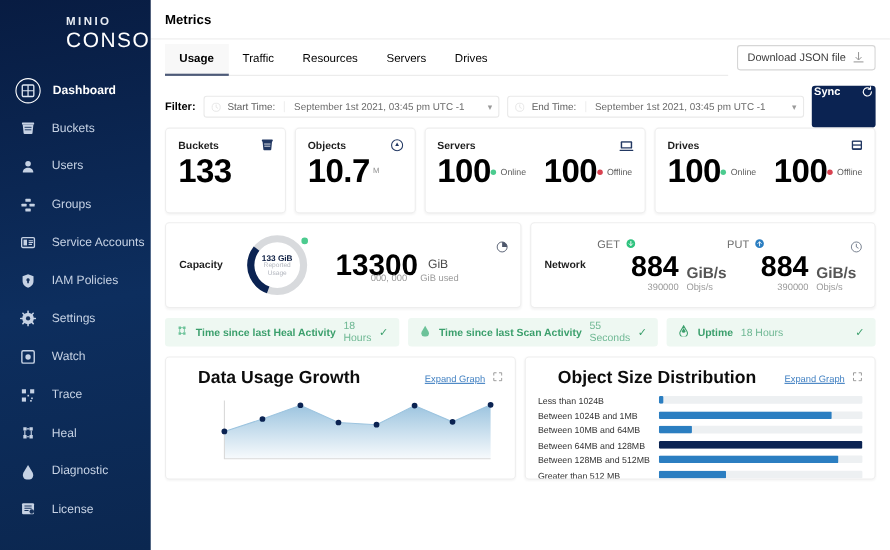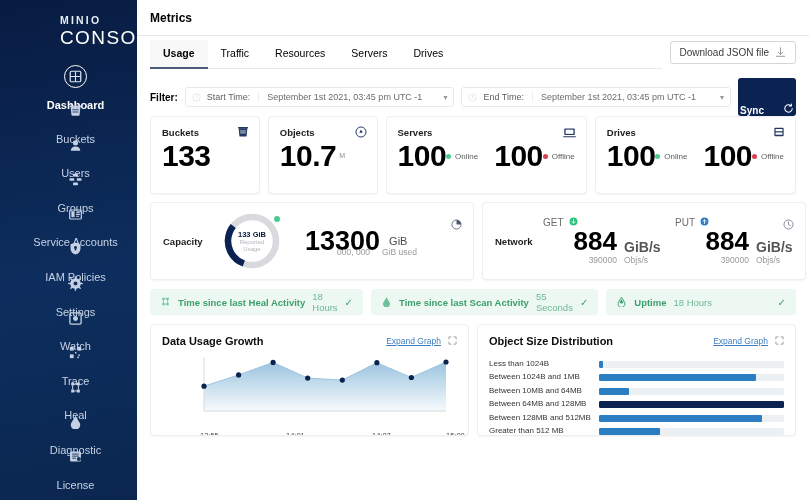--- a/index.html
+++ b/index.html
@@ -22,21 +22,21 @@
     line-height:12px;
   }
   .brand .console{
     font-size:19px; letter-spacing:1.4px; font-weight:400; color:#ffffff;
     line-height:22px; margin-top:1px;
   }
   .navlist{ margin-top:16px; }
   .navitem{
     display:flex; align-items:center; gap:11px;
     height:34.6px; padding-left:14px; cursor:pointer;
-    color:#c6d2e4; font-size:11px;flex-direction:column;
+    color:#c6d2e4; font-size:11px;
   }
   .navitem .ico{
     width:22px; height:22px; flex:0 0 22px;
     display:flex; align-items:center; justify-content:center;
   }
   .navitem svg{ display:block; }
   .navitem.active{ color:#ffffff; font-weight:700; }
   .navitem.active .ico{
     border:1.3px solid #ffffff; border-radius:50%;
     width:23px; height:23px; flex:0 0 23px;
@@ -77,21 +77,21 @@
   }
   .dtbox .clockico{ opacity:.35; display:flex; }
   .dtbox .dtlabel{ font-size:9px; color:#5f5f5f; white-space:nowrap; }
   .dtbox .dtvalue{
     flex:1; font-size:9px; color:#6b6b6b; border-left:1px solid #efefef;
     padding-left:8px; margin-left:2px; white-space:nowrap; overflow:hidden;
   }
   .dtbox .caret{ color:#9a9a9a; font-size:8px; }
   .syncbtn{
     width:58px; height:38px; background:#0b2352; color:#fff; border-radius:3px;
-    display:flex; align-items:flex-end; justify-content:center; gap:19px;
+    display:flex; align-items:flex-start; justify-content:center; gap:19px;
     font-size:10px; font-weight:700; cursor:pointer; flex:0 0 58px;
   }
 
   
   .row{ display:flex; gap:8px; }
   .card{
     background:#fff; border:1px solid #eeeeee; border-radius:4px;
     box-shadow:0 1px 2px rgba(0,0,0,.045);
   }
   .statrow{ margin-top:8px; height:78px; }
@@ -147,37 +147,37 @@
     gap:7px; padding:0 10px; color:#3aa06a;
   }
   .statusbar .stxt{ font-size:9.5px; font-weight:700; color:#3b9f6c; white-space:nowrap;}
   .statusbar .sval{ font-size:9.5px; color:#6fb894; }
   .statusbar .check{ margin-left:auto; font-size:10px; color:#3b9f6c; }
 
   
   .chartrow{ margin-top:9px; height:112px; gap:8px; }
   .chartcard{ flex:1; padding:10px 11px 0 11px; position:relative; overflow:hidden; }
   .charthead{ display:flex; align-items:center; }
-  .charttitle{ font-size:11px; font-weight:700; color:#0d0d0d; }
+  .charttitle{ font-size:16px; font-weight:700; color:#0d0d0d;margin-left:18px; }
   .expand{
     margin-left:auto; display:flex; align-items:center; gap:7px;
   }
   .expand a{ font-size:8.5px; color:#3f7fc1; text-decoration:underline; cursor:pointer;}
   .expandico{ color:#8c8c8c; }
 
   .areawrap{ position:relative; margin-top:8px; height:74px; }
   .ylabels{ position:absolute; left:0; top:4px; width:34px; text-align:right; }
   .ylabels div{ font-size:7.5px; color:#6f6f6f; line-height:13px; }
   .areasvg{ position:absolute; left:38px; top:0; }
   .xlabels{ position:absolute; left:34px; right:0; bottom:-2px; display:flex; }
   .xlabels span{ font-size:7.5px; color:#4a4a4a; }
 
   
   .distlist{ margin-top:7px; }
-  .distrow{ display:flex; align-items:flex-end; height:13.5px; }
+  .distrow{ display:flex; align-items:flex-start; height:13.5px; }
   .distlabel{ width:110px; flex:0 0 110px; font-size:8px; color:#333; white-space:nowrap; }
   .disttrack{ flex:1; height:7px; background:#edf0f2; border-radius:1px; position:relative; overflow:hidden;}
   .distfill{ position:absolute; left:0; top:0; bottom:0; border-radius:1px; }
 </style>
 </head>
 <body>
 
 <div class="sidebar">
   <div class="brand">
     <div class="mini">MINIO</div>
@@ -512,21 +512,21 @@
           <div class="netline">
             <div class="netnum">884</div>
             <div class="netunit">GiB/s</div>
           </div>
           <div class="netsub">
             <span class="n">390000</span>
             <span class="u">Objs/s</span>
           </div>
         </div>
 
-        <div class="netblock" style="margin-left:14px">
+        <div class="netblock" style="">
           <div class="netheader">
             <span>PUT</span>
             <span>
               <svg width="9" height="9" viewBox="0 0 16 16">
                   <circle cx="8" cy="8" r="7" fill="#2b7ec1"></circle>
                   <path d="M8 11.6V5.2M5.2 7.8 8 5l2.8 2.8" stroke="#fff" stroke-width="1.5" fill="none" stroke-linecap="round" stroke-linejoin="round"></path>
                 </svg>
             </span>
           </div>
           <div class="netline">

